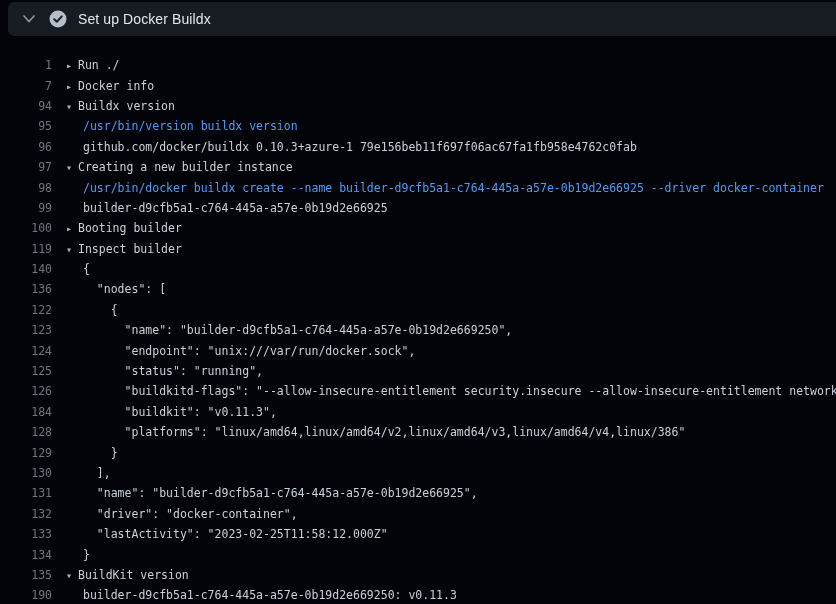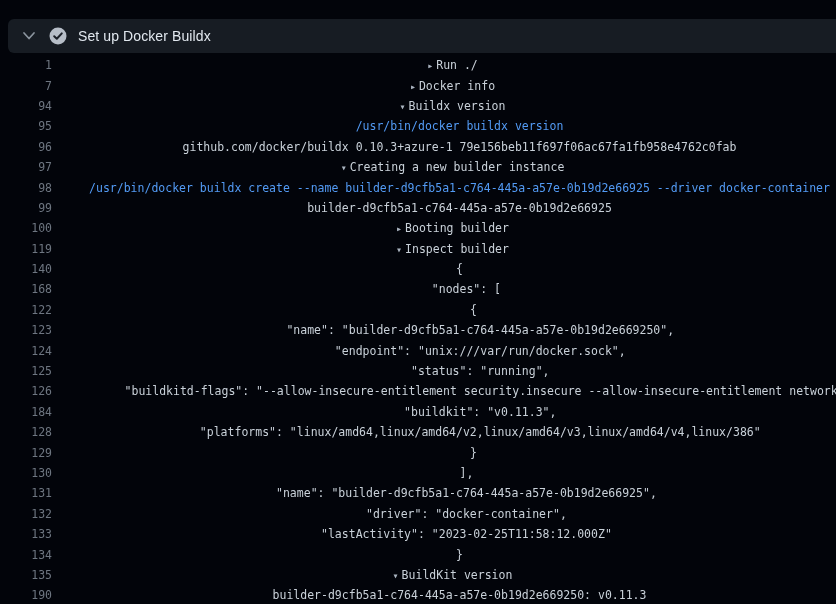--- a/index.html
+++ b/index.html
@@ -8,21 +8,21 @@
     width: 836px; height: 604px;
     background: #02040a;
     overflow: hidden;
     font-family: "Liberation Sans", sans-serif;
     position: relative;
   }
 
   
   .step-header {
     position: absolute;
-    left: 8px; top: 19px;
+    left: 8px; top: 2px;
     width: 828px; height: 34px;
     background: #171c23;
     border-radius: 6px 0 0 6px;
     display: flex;
     align-items: center;
     cursor: pointer;
   }
   .chev-wrap { margin-left: 14px; display: flex; align-items: center; }
   .check-wrap { margin-left: 13px; display: flex; align-items: center; }
   .step-title {
@@ -55,21 +55,20 @@
     text-align: right;
     color: #6e7681;
     cursor: pointer;
     user-select: none;
   }
   .content {
     margin-left: 14px;
     white-space: pre;
     overflow: hidden;
     flex: 1 1 auto;
-    text-align: center;
   }
   .content.out, .content.cmd { padding-left: 17px; }
   .content.cmd { color: #539bf5; }
   .content.group_collapsed, .content.group_expanded { cursor: pointer; }
   .arrow {
     display: inline-block;
     width: 12px;
     color: #aab4c0;
     font-size: 10px;
   }
@@ -92,29 +91,29 @@
       </svg>
     </span>
     <span class="step-title">Set up Docker Buildx</span>
   </div>
 
   <div class="log">
     <div>
         <div class="row"><span class="ln">1</span><span class="content group_collapsed"><span class="arrow">▸</span><span>Run ./</span></span></div>
         <div class="row"><span class="ln">7</span><span class="content group_collapsed"><span class="arrow">▸</span><span>Docker info</span></span></div>
         <div class="row"><span class="ln">94</span><span class="content group_expanded"><span class="arrow">▾</span><span>Buildx version</span></span></div>
-        <div class="row"><span class="ln">95</span><span class="content cmd">/usr/bin/docker buildx version</span></div>
+        <div class="row"><span class="ln">95</span><span class="content cmd">/usr/bin/version buildx version</span></div>
         <div class="row"><span class="ln">96</span><span class="content out">github.com/docker/buildx 0.10.3+azure-1 79e156beb11f697f06ac67fa1fb958e4762c0fab</span></div>
         <div class="row"><span class="ln">97</span><span class="content group_expanded"><span class="arrow">▾</span><span>Creating a new builder instance</span></span></div>
         <div class="row"><span class="ln">98</span><span class="content cmd">/usr/bin/docker buildx create --name builder-d9cfb5a1-c764-445a-a57e-0b19d2e66925 --driver docker-container</span></div>
         <div class="row"><span class="ln">99</span><span class="content out">builder-d9cfb5a1-c764-445a-a57e-0b19d2e66925</span></div>
         <div class="row"><span class="ln">100</span><span class="content group_collapsed"><span class="arrow">▸</span><span>Booting builder</span></span></div>
         <div class="row"><span class="ln">119</span><span class="content group_expanded"><span class="arrow">▾</span><span>Inspect builder</span></span></div>
         <div class="row"><span class="ln">140</span><span class="content out">{</span></div>
-        <div class="row"><span class="ln">168</span><span class="content out">  "nodes": [</span></div>
+        <div class="row"><span class="ln">136</span><span class="content out">  "nodes": [</span></div>
         <div class="row"><span class="ln">122</span><span class="content out">    {</span></div>
         <div class="row"><span class="ln">123</span><span class="content out">      "name": "builder-d9cfb5a1-c764-445a-a57e-0b19d2e669250",</span></div>
         <div class="row"><span class="ln">124</span><span class="content out">      "endpoint": "unix:///var/run/docker.sock",</span></div>
         <div class="row"><span class="ln">125</span><span class="content out">      "status": "running",</span></div>
         <div class="row"><span class="ln">126</span><span class="content out">      "buildkitd-flags": "--allow-insecure-entitlement security.insecure --allow-insecure-entitlement network.host",</span></div>
         <div class="row"><span class="ln">184</span><span class="content out">      "buildkit": "v0.11.3",</span></div>
         <div class="row"><span class="ln">128</span><span class="content out">      "platforms": "linux/amd64,linux/amd64/v2,linux/amd64/v3,linux/amd64/v4,linux/386"</span></div>
         <div class="row"><span class="ln">129</span><span class="content out">    }</span></div>
         <div class="row"><span class="ln">130</span><span class="content out">  ],</span></div>
         <div class="row"><span class="ln">131</span><span class="content out">  "name": "builder-d9cfb5a1-c764-445a-a57e-0b19d2e66925",</span></div>

